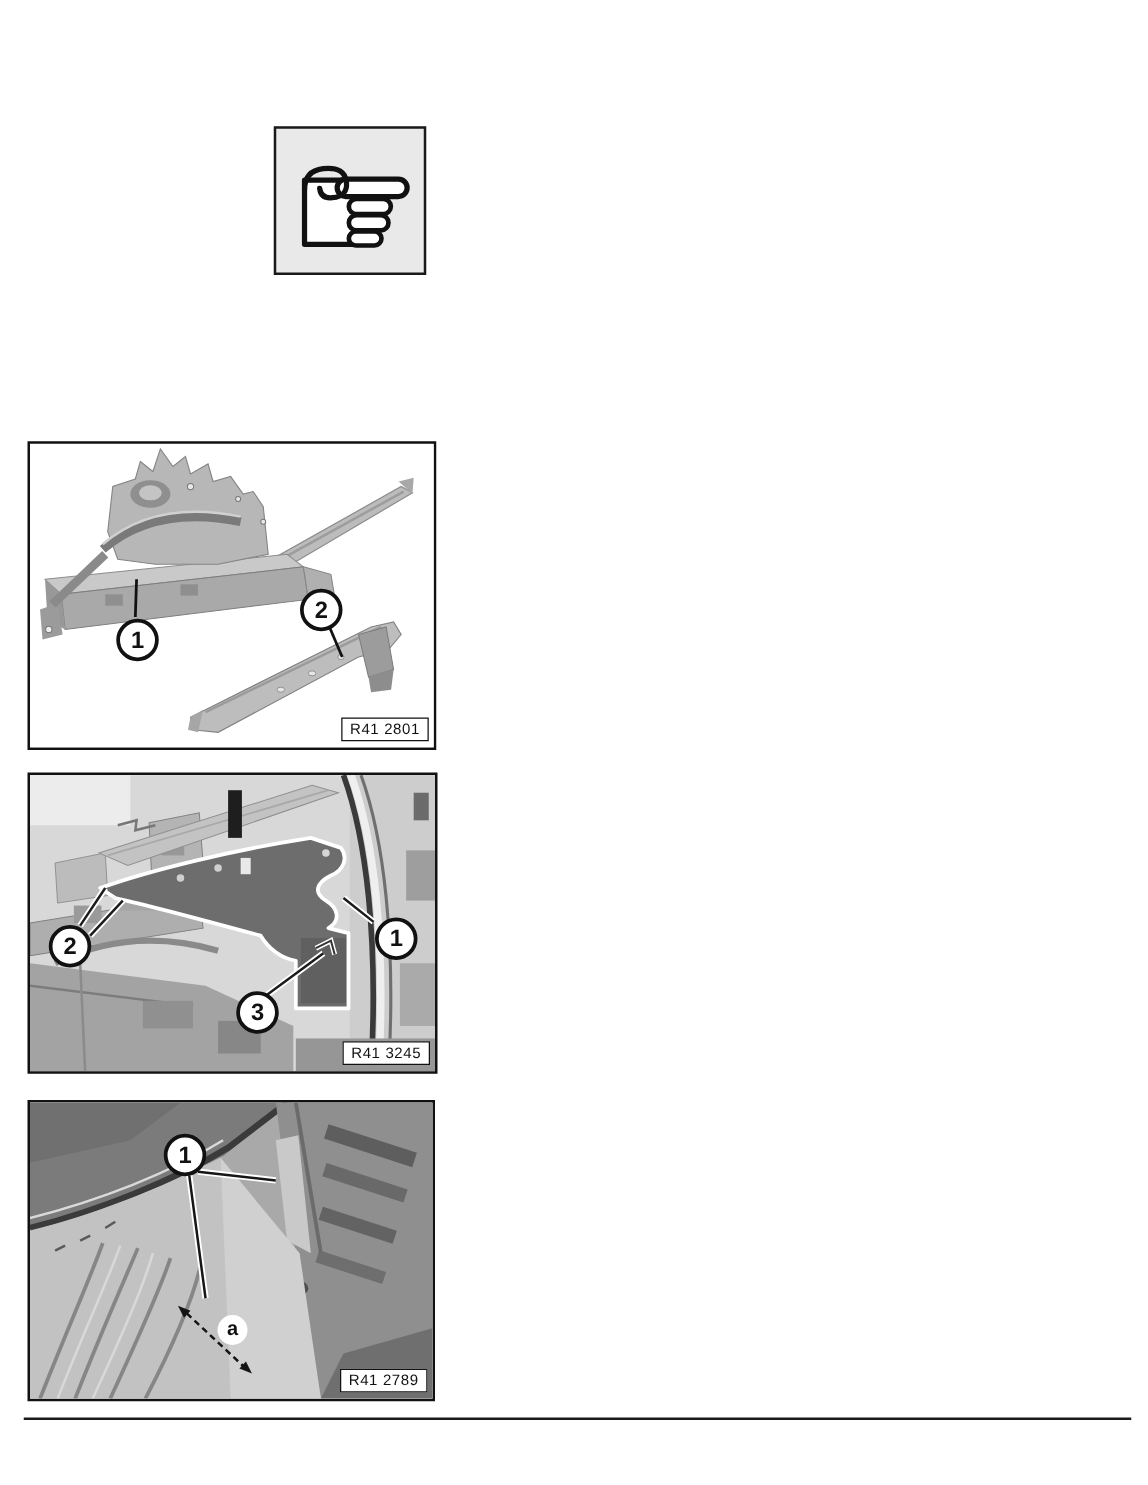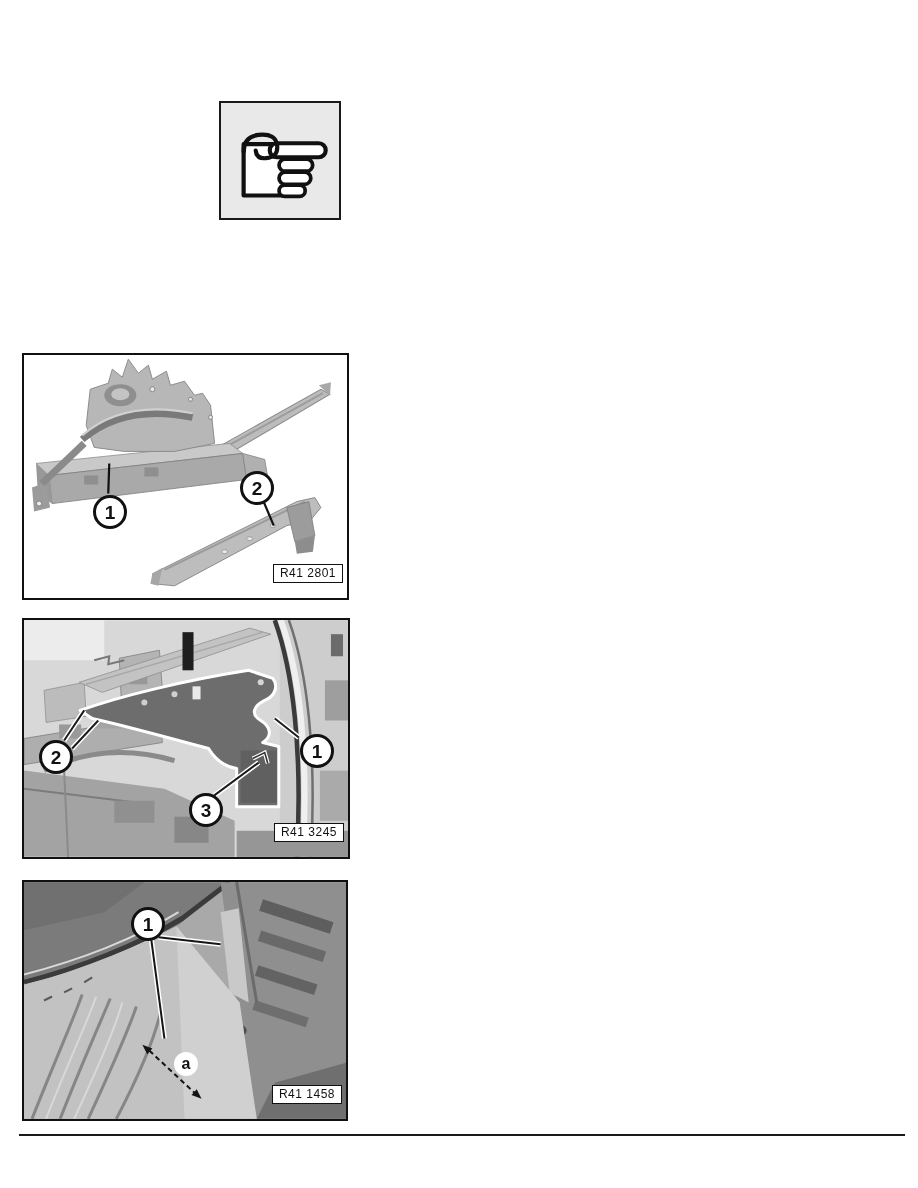--- a/index.html
+++ b/index.html
@@ -49,21 +49,21 @@
   .dim-badge {
     position: absolute;
     width: 24px; height: 24px;
     border-radius: 50%;
     background: #fff;
     display: flex; align-items: center; justify-content: center;
     font-size: 16px; font-weight: bold; line-height: 1;
   }
   .ref-label {
     position: absolute;
-    right: 4px; bottom: 15px;
+    right: 4px; bottom: 5px;
     background: #fff;
     border: 1.5px solid #111;
     font-size: 12px;
     letter-spacing: 0.5px;
     padding: 1px 6px 2px 6px;
     white-space: nowrap;
   }
 
   .bottom-rule {
     left: 19px; top: 1134px;
@@ -248,18 +248,18 @@
       </g>
 
       <g>
         <path d="M125 168 L170 210" stroke="#141414" stroke-width="2" stroke-dasharray="5 3.5" fill="none"></path>
         <path d="M118 162 L122.8 171.6 L128 165.9 Z" fill="#141414"></path>
         <path d="M177 216 L167 212.1 L172.2 206.4 Z" fill="#141414"></path>
       </g>
     </svg>
     <div class="callout" style="left:107px; top:25px;">1</div>
     <div class="dim-badge" style="left:150px; top:170px;">a</div>
-    <div class="ref-label">R41 1458</div>
+    <div class="ref-label">R41 2789</div>
   </figure>
 
   <div class="abs bottom-rule"></div>
 
 </div>
 
 </body></html>

